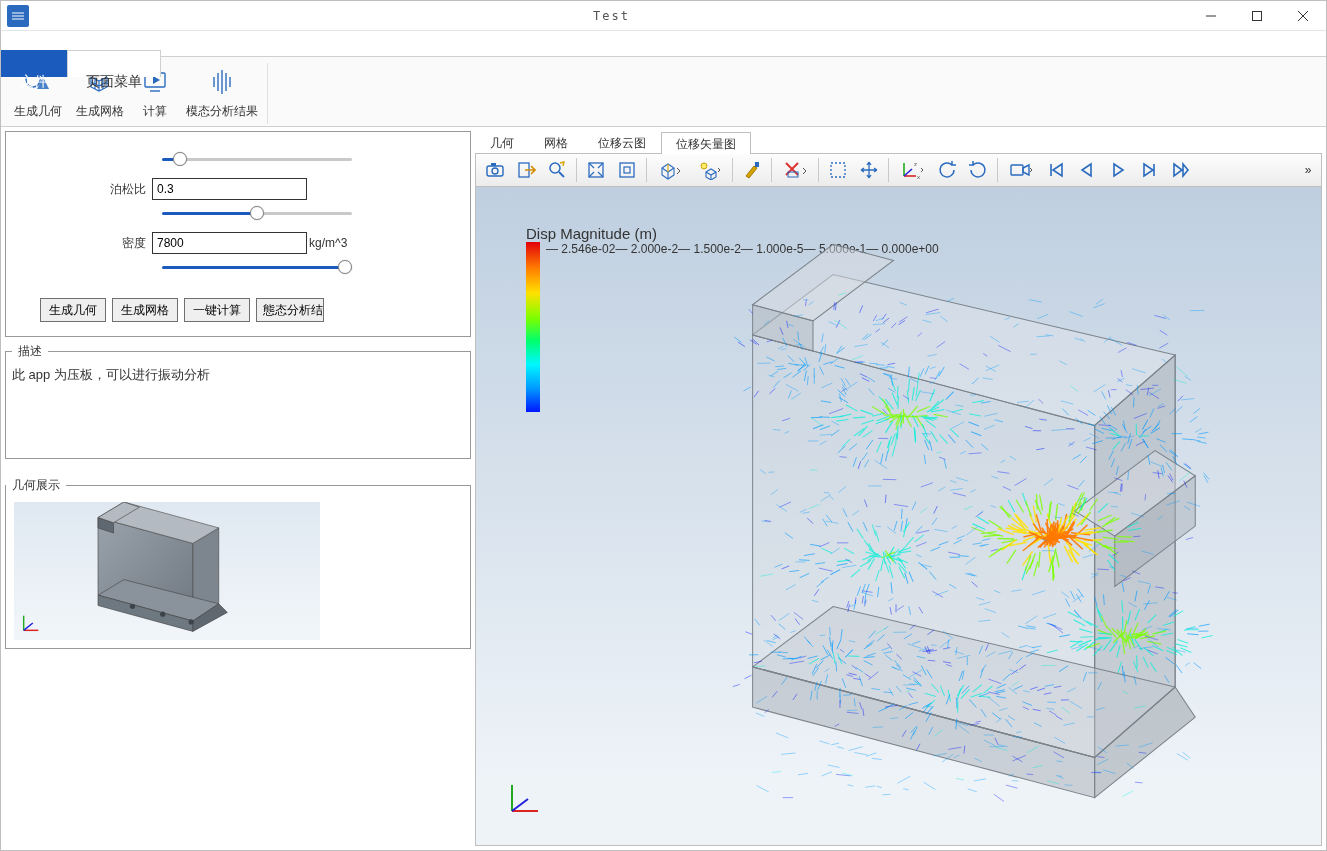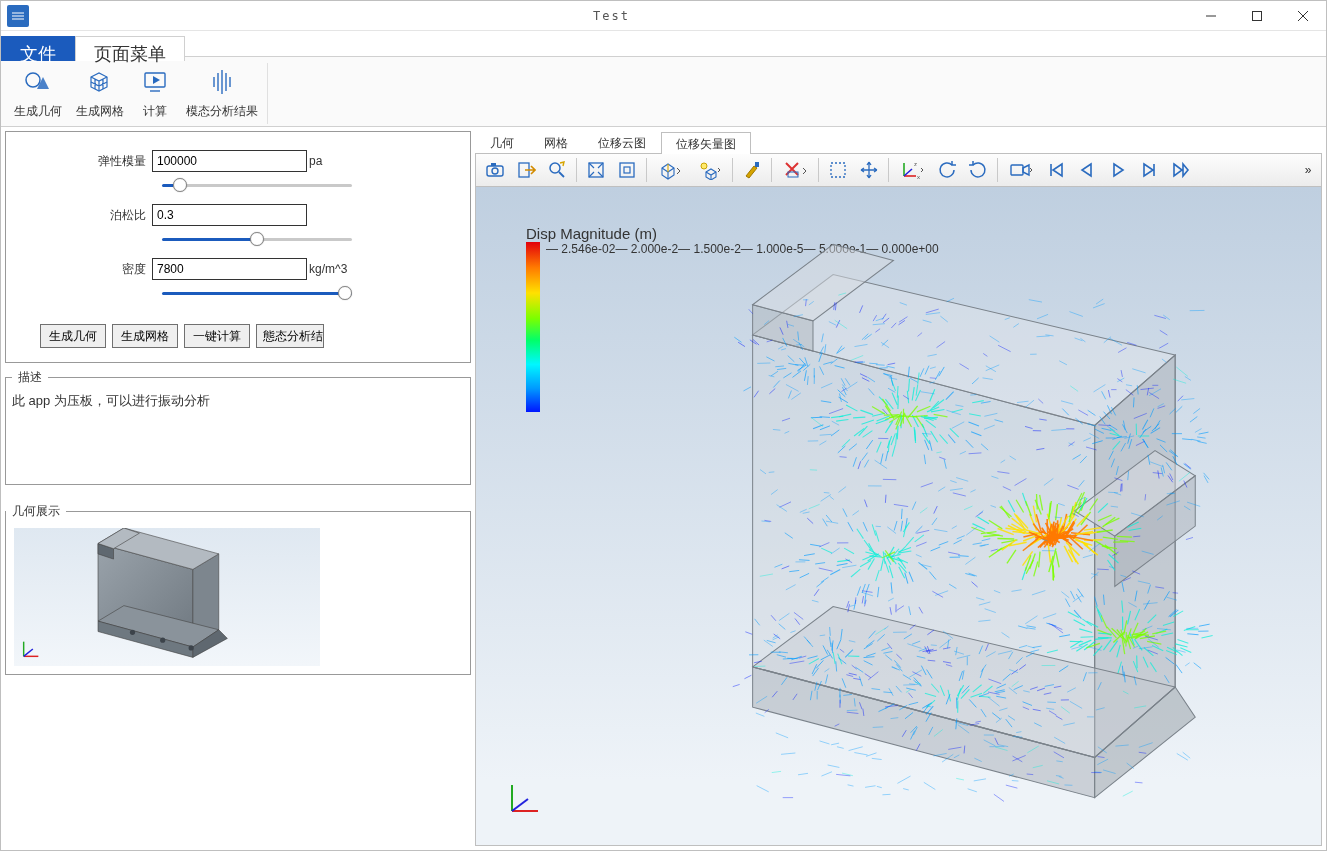--- a/index.html
+++ b/index.html
@@ -9,21 +9,21 @@
 .window{width:1327px;height:851px;border:1px solid #bfbfbf;display:flex;flex-direction:column;background:#fff}
 .titlebar{height:30px;display:flex;align-items:center;justify-content:flex-end;background:#fff;font-family:"Consolas","SimSun",monospace;border-bottom:1px solid #e5e5e5}
 .titlebar .left{display:flex;align-items:center}
 .titlebar .appicon{width:22px;height:22px;margin:4px 6px;background:#2a6bbf;border-radius:2px;display:flex;align-items:center;justify-content:center;color:#fff}
 .titlebar .title{flex:1;text-align:center;color:#555;letter-spacing:2px}
 .titlebar .winbtns{display:flex}
 .titlebar .winbtn{width:46px;height:30px;display:flex;align-items:center;justify-content:center;color:#555}
 
 
 .ribbon-tabs{display:flex;height:26px;background:#fff;border-bottom:1px solid #d0d0d0}
-.ribbon-tab{padding:5px 18px 4px;font-size:18px;cursor:default;border:1px solid transparent;border-bottom:none;position:relative;top:5px}
+.ribbon-tab{padding:22px 18px 4px;font-size:14px;cursor:default;border:1px solid transparent;border-bottom:none;position:relative;top:19px}
 .ribbon-tab.active{background:#1b5bbd;color:#fff}
 .ribbon-tab.inactive{background:#fff;color:#333;border-color:#d0d0d0}
 .ribbon-body{background:#fafafa;border-bottom:1px solid #d0d0d0;padding:6px 4px 2px;display:flex}
 .ribbon-group{display:flex;flex-direction:column;align-items:center;border-right:1px solid #e0e0e0;padding:0 2px}
 .ribbon-row{display:flex}
 .ribbon-btn{display:flex;flex-direction:column;align-items:center;justify-content:flex-start;width:62px;padding:2px 2px 4px;color:#2a6bbf;cursor:default}
 .ribbon-btn .ic{width:34px;height:34px;display:flex;align-items:center;justify-content:center;color:#2a6bbf}
 .ribbon-btn .lbl{font-size:12px;color:#333;margin-top:4px;white-space:nowrap}
 
 
@@ -155,25 +155,20 @@
         <span class="lbl">模态分析结果</span>
       </div>
     </div>
       </div>
   </div>
 
   <div class="main">
 
     <div class="left-panel">
       <div class="form-area">
-        <div class="form-row">
-          <span class="f-label">弹性模量</span>
-          <input class="f-input" value="100000" style="">
-          <span class="f-unit">pa</span>
-        </div>
         <div class="slider-wrap"><input type="range" class="lopos" style="--p: 6%;" min="0" max="100" value="6"></div>
 
         <div class="form-row">
           <span class="f-label">泊松比</span>
           <input class="f-input" value="0.3" style="">
         </div>
         <div class="slider-wrap"><input type="range" class="lopos" style="--p: 50%;" min="0" max="100" value="50"></div>
 
         <div class="form-row">
           <span class="f-label">密度</span>

